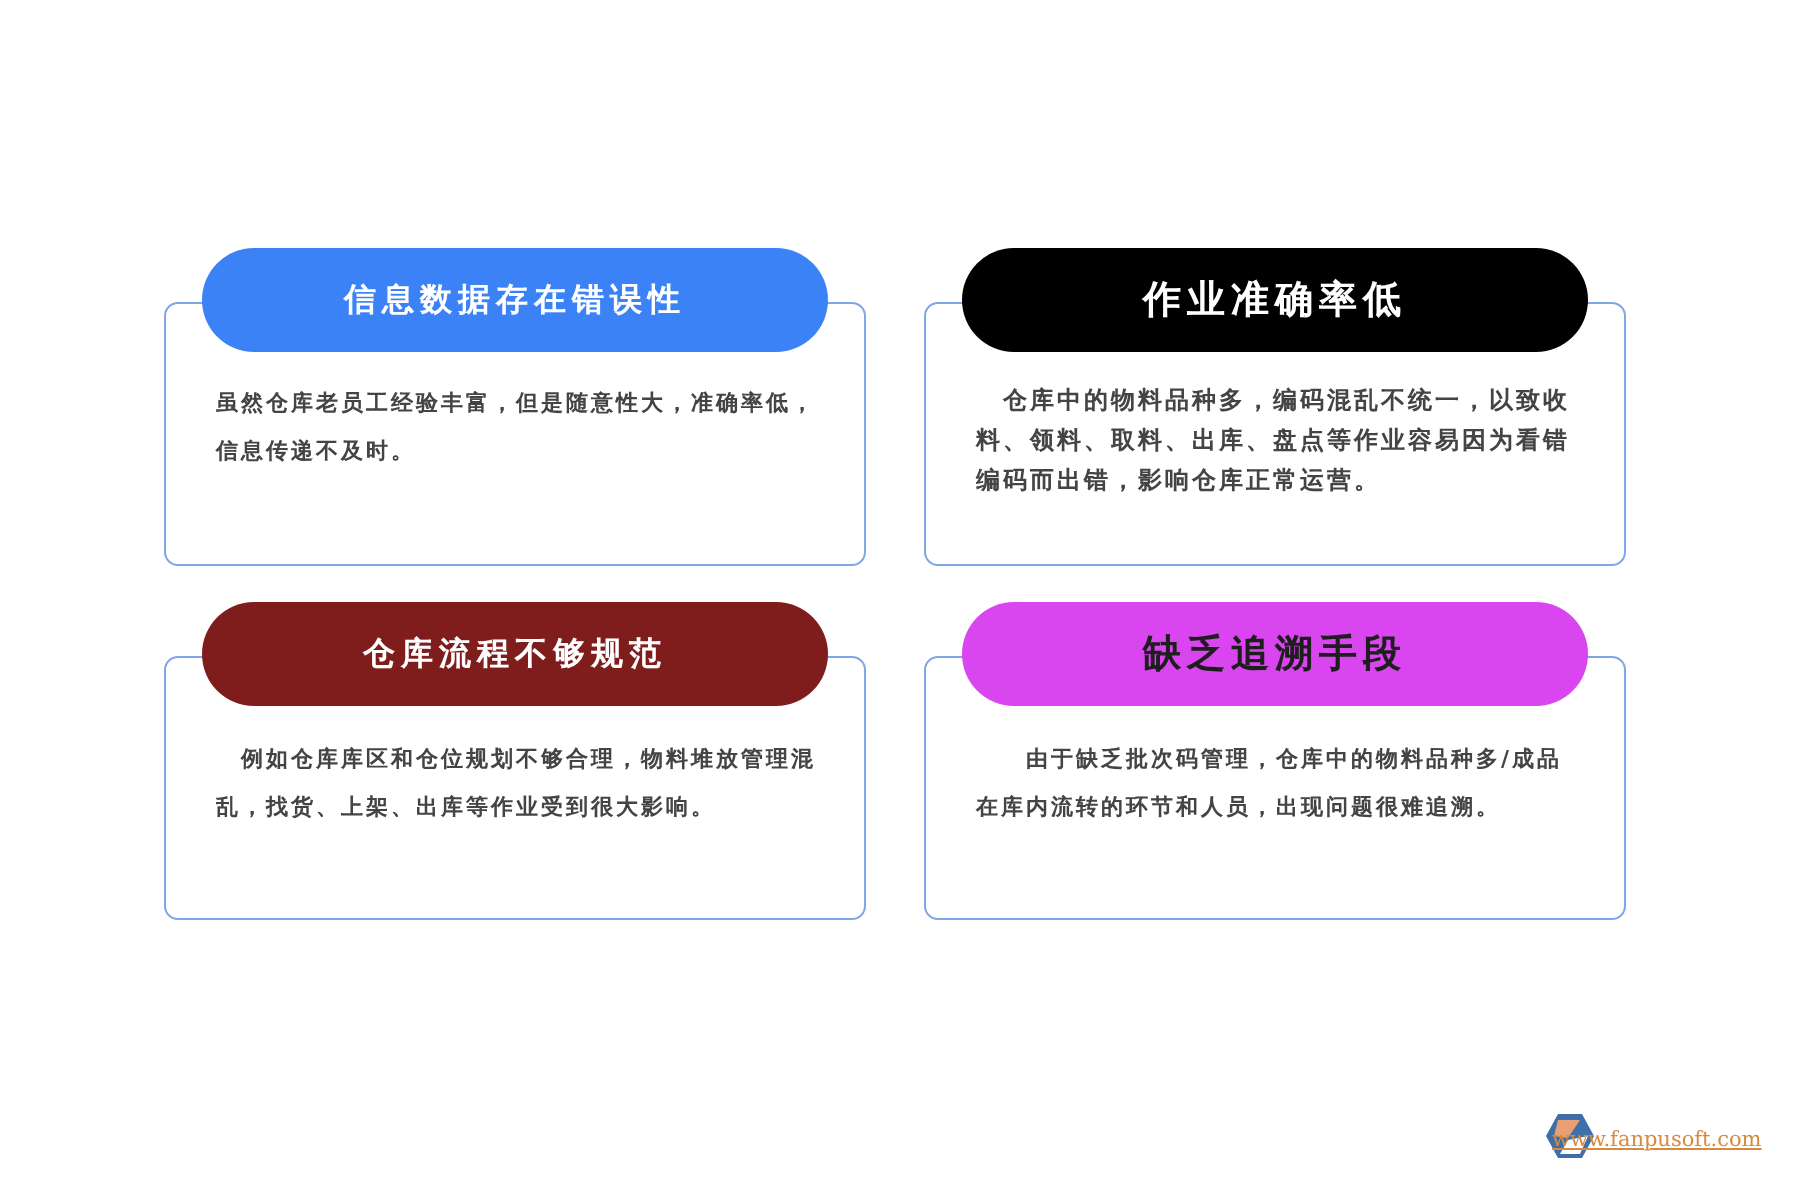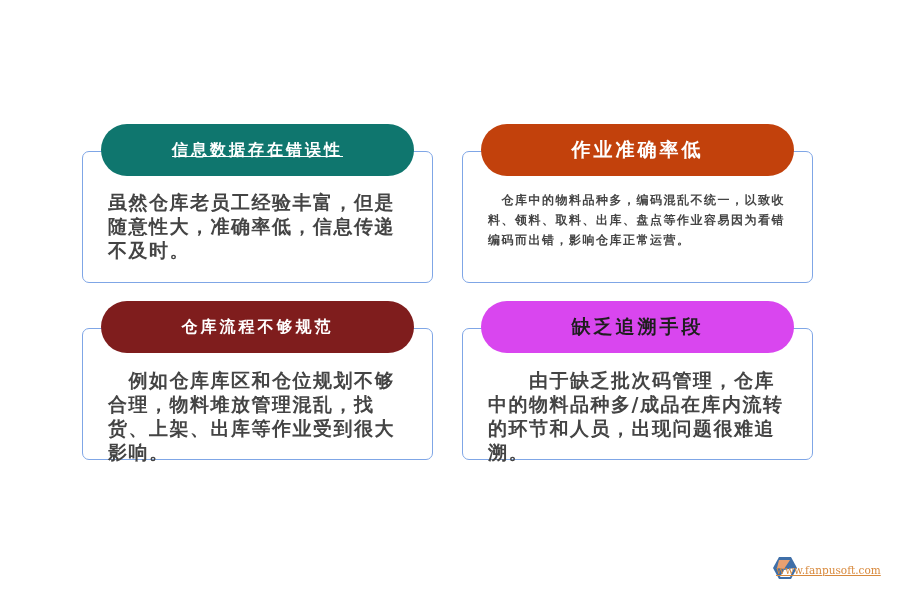--- a/index.html
+++ b/index.html
@@ -15,36 +15,36 @@
     position: absolute; width: 313px; height: 52px; border-radius: 26px;
     display: flex; align-items: center; justify-content: center;
     color: #ffffff; font-weight: bold; letter-spacing: 3px; z-index: 2;
   }
   .pill.small { font-size: 16px; }
   .pill.big { font-size: 19px; }
   .pill.dark { color: #1e1e1e; }
   .body-text {
     position: absolute; color: #444; font-weight: bold;
   }
-  .t-large { font-size: 19px; line-height: 24px; letter-spacing: 1.5px; }
+  .t-large { font-size: 11px; line-height: 24px; letter-spacing: 1.5px; }
   .t-small { font-size: 12px; line-height: 20px; letter-spacing: 1.5px; }
   .logo { position: absolute; left: 772px; top: 554px; width: 120px; height: 40px; }
   .logo-mark { position: absolute; left: 0; top: 2px; width: 26px; height: 24px; }
   .logo-name { position: absolute; left: 28px; top: 0px; font-size: 21px; color: #2a6fc0; letter-spacing: 1px; font-family: "DejaVu Sans", sans-serif; }
   .logo-url { position: absolute; left: 4px; top: 10px; font-size: 10.5px; color: #d8893c; font-family: "DejaVu Serif", serif; text-decoration: underline; }
 </style>
 </head>
 <body>
 
 <div class="card" style="left:82px; top:151px;"></div>
-<div class="pill small" style="left:101px; top:124px; background:#0f766e;text-decoration:underline;">信息数据存在错误性</div>
+<div class="pill small" style="left:101px; top:124px; background:#3b82f6;">信息数据存在错误性</div>
 <div class="body-text t-large" style="left:108px; top:190px; width:305px;">虽然仓库老员工经验丰富，但是随意性大，准确率低，信息传递不及时。</div>
 
 <div class="card" style="left:462px; top:151px;"></div>
-<div class="pill big" style="left:481px; top:124px; background:#c2410c;">作业准确率低</div>
+<div class="pill big" style="left:481px; top:124px; background:#000000;">作业准确率低</div>
 <div class="body-text t-small" style="left:488px; top:190px; width:300px;">　仓库中的物料品种多，编码混乱不统一，以致收料、领料、取料、出库、盘点等作业容易因为看错编码而出错，影响仓库正常运营。</div>
 
 <div class="card" style="left:82px; top:328px;"></div>
 <div class="pill small" style="left:101px; top:301px; background:#7f1d1d;">仓库流程不够规范</div>
 <div class="body-text t-large" style="left:108px; top:368px; width:305px;">　例如仓库库区和仓位规划不够合理，物料堆放管理混乱，找货、上架、出库等作业受到很大影响。</div>
 
 <div class="card" style="left:462px; top:328px;"></div>
 <div class="pill big dark" style="left:481px; top:301px; background:#d946ef;">缺乏追溯手段</div>
 <div class="body-text t-large" style="left:488px; top:368px; width:305px;">　　由于缺乏批次码管理，仓库中的物料品种多/成品在库内流转的环节和人员，出现问题很难追溯。</div>
 

